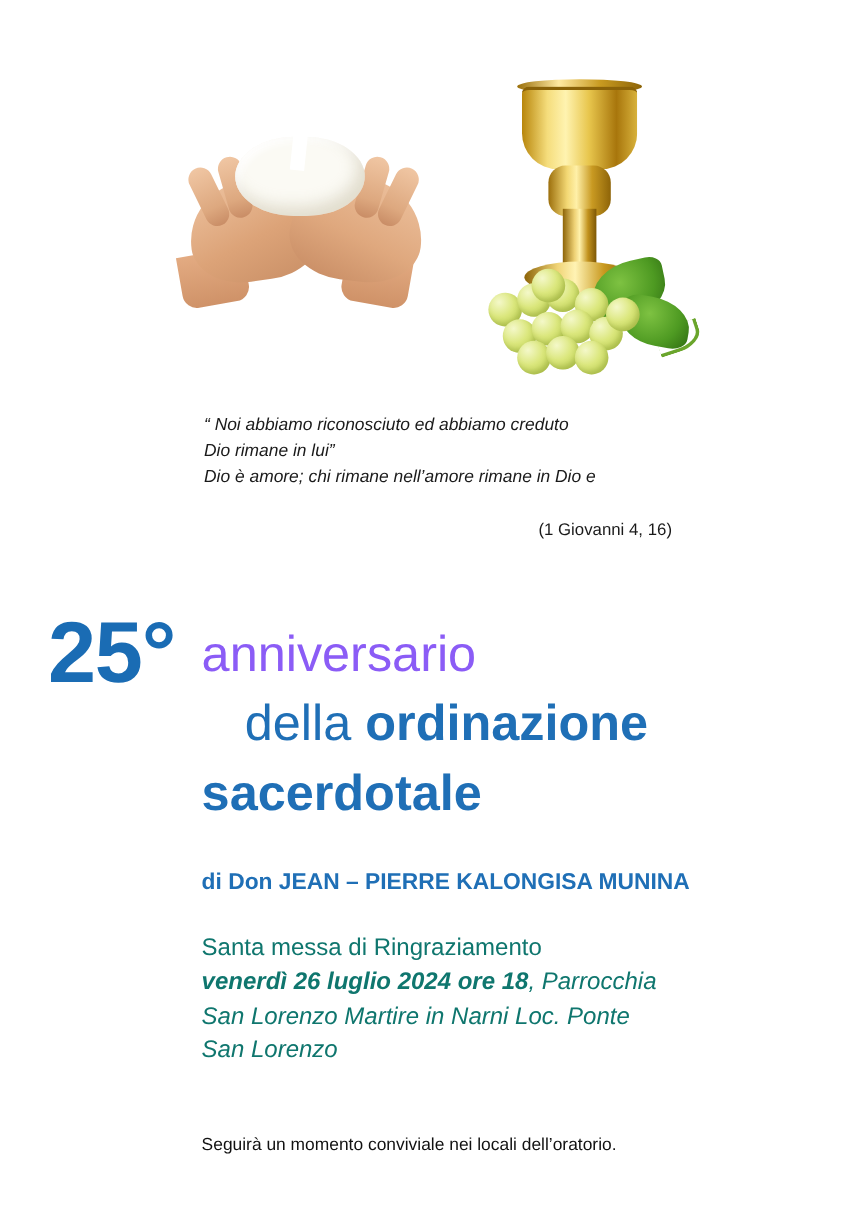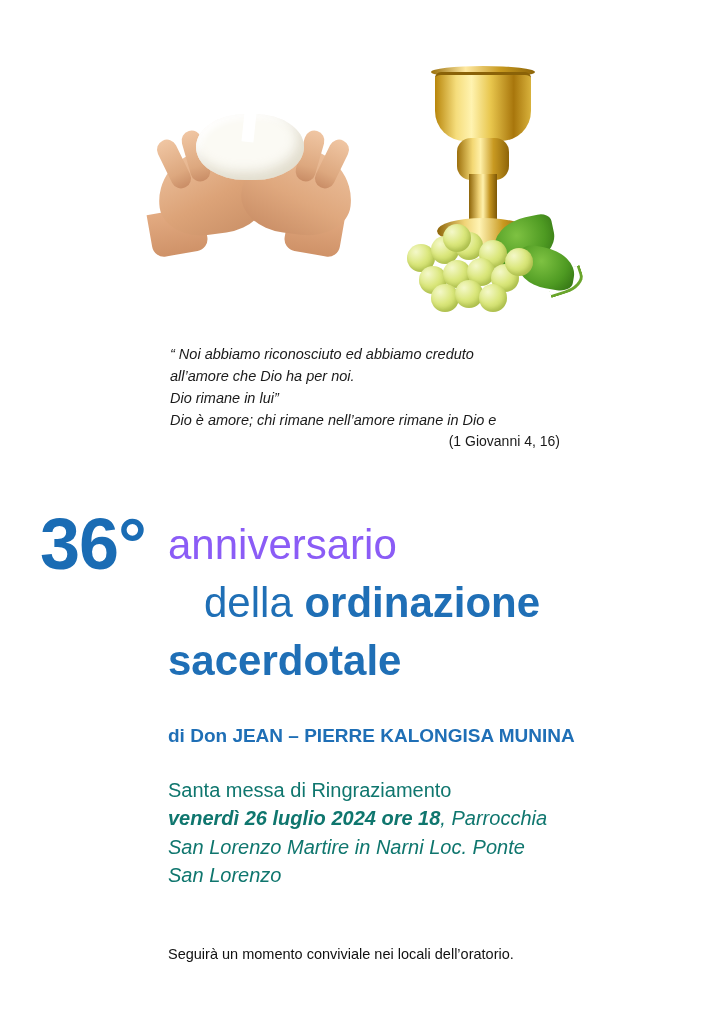--- a/index.html
+++ b/index.html
@@ -343,28 +343,27 @@
         <div class="grape" style="left:58px; top:70px;"></div>
         <div class="grape" style="left:82px; top:74px;"></div>
         <div class="grape" style="left:108px; top:38px;"></div>
         <div class="grape" style="left:46px; top:14px;"></div>
       </div>
     </div>
   </div>
 
   <div class="quote">
     <div>“ Noi abbiamo riconosciuto ed abbiamo creduto</div>
-    <div>all’amore che Dio ha per noi.</div>
     <div>Dio rimane in lui”</div>
     <div>Dio è amore; chi rimane nell’amore rimane in Dio e</div>
   </div>
   <div class="quote-ref">(1 Giovanni  4, 16)</div>
 
   <div class="headline">
-    <div class="big-25">36°</div>
+    <div class="big-25">25°</div>
     <div class="line1">anniversario</div>
     <div class="line2"><span>della </span><b>ordinazione</b></div>
     <div class="line3">sacerdotale</div>
   </div>
 
   <div class="subtitle">
     <div>di Don JEAN – PIERRE KALONGISA MUNINA</div>
   </div>
 
   <div class="details">

